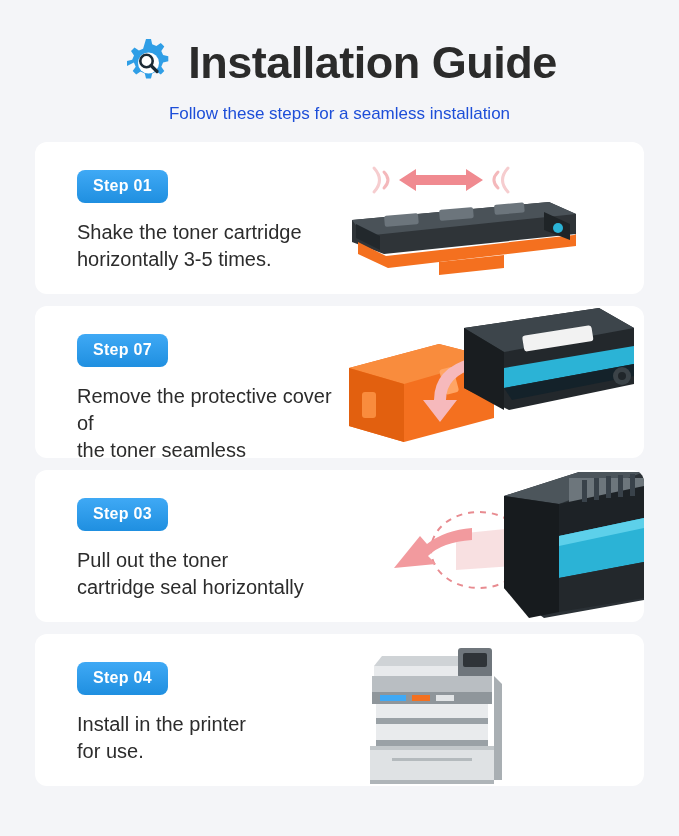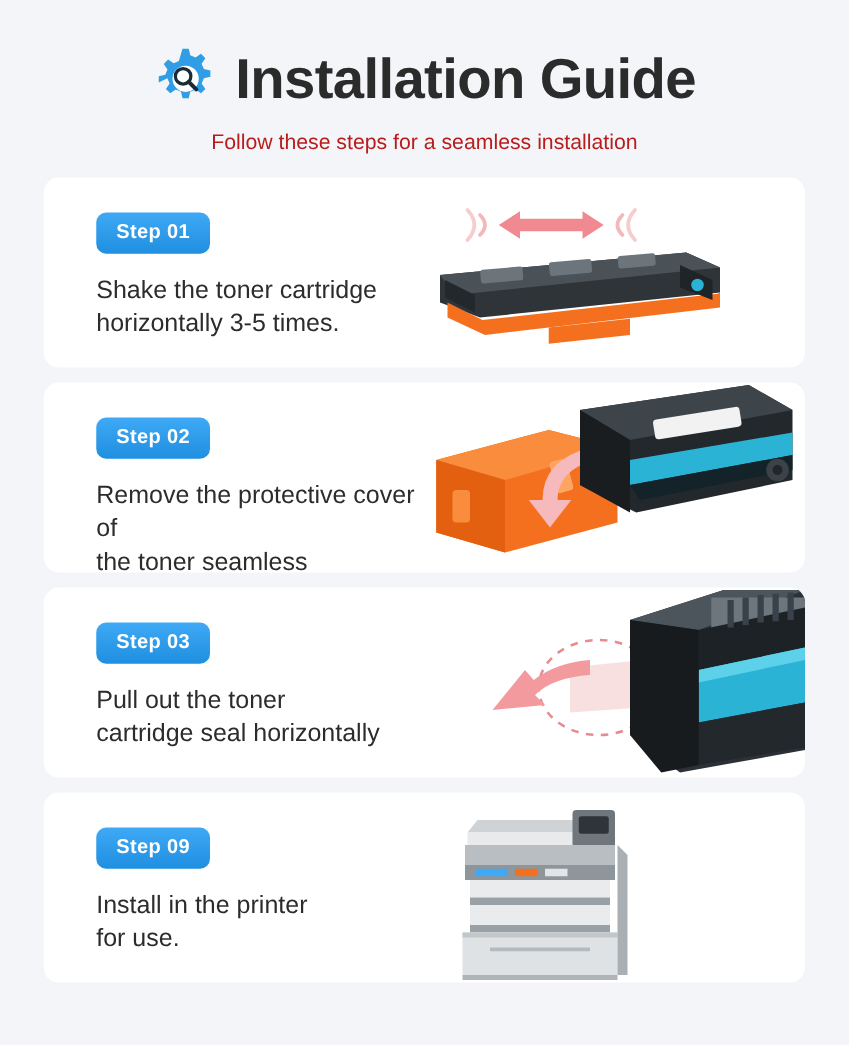--- a/index.html
+++ b/index.html
@@ -29,21 +29,21 @@
   .title {
     font-size: 45px;
     font-weight: bold;
     color: #2b2b2b;
     letter-spacing: -0.5px;
     line-height: 1;
   }
   .subtitle {
     text-align: center;
     font-size: 17px;
-    color: #b91c1c;
+    color: #1d4ed8;
     margin-top: 16px;
     margin-bottom: 18px;
   }
   
   .cards { display: flex; flex-direction: column; gap: 12px; }
   .card {
     background: #ffffff;
     border-radius: 12px;
     height: 152px;
     display: flex;
@@ -133,21 +133,21 @@
             <path d="M200 70 L226 82 L226 98 L200 88 Z" fill="#1f2427"></path>
             <circle cx="214" cy="86" r="5" fill="#2bb3d6"></circle>
             <path d="M12 82 L36 94 L36 108 L12 96 Z" fill="#22282c"></path>
           </g>
         </svg>
       </div>
     </div>
 
     <div class="card">
       <div class="card-text">
-        <span class="badge">Step 02</span>
+        <span class="badge">Step 07</span>
         <div class="step-desc">Remove the protective cover of
 the toner seamless</div>
       </div>
       <div class="card-art">
         <svg width="300" height="152" viewBox="0 0 300 152">
 
           <g>
             <path d="M5 62 L95 38 L150 52 L150 112 L60 136 L5 120 Z" fill="#f4701f"></path>
             <path d="M5 62 L95 38 L150 52 L60 78 Z" fill="#f98c3d"></path>
             <path d="M60 78 L60 136 L5 120 L5 62 Z" fill="#e2600f"></path>
@@ -205,21 +205,21 @@
             <rect x="262" y="6" width="5" height="22" fill="#39424a"></rect>
             <rect x="274" y="5" width="5" height="22" fill="#39424a"></rect>
             <rect x="286" y="4" width="5" height="22" fill="#39424a"></rect>
           </g>
         </svg>
       </div>
     </div>
 
     <div class="card">
       <div class="card-text">
-        <span class="badge">Step 09</span>
+        <span class="badge">Step 04</span>
         <div class="step-desc">Install in the printer
 for use.</div>
       </div>
       <div class="card-art">
         <svg width="300" height="152" viewBox="0 0 300 152">
           <g transform="translate(18,6)">
 
             <path d="M20 16 L120 16 L128 26 L12 26 Z" fill="#cfd3d6"></path>
             <rect x="12" y="26" width="116" height="10" fill="#e8eaec"></rect>
             <rect x="96" y="8" width="34" height="30" rx="3" fill="#6f767c"></rect>

